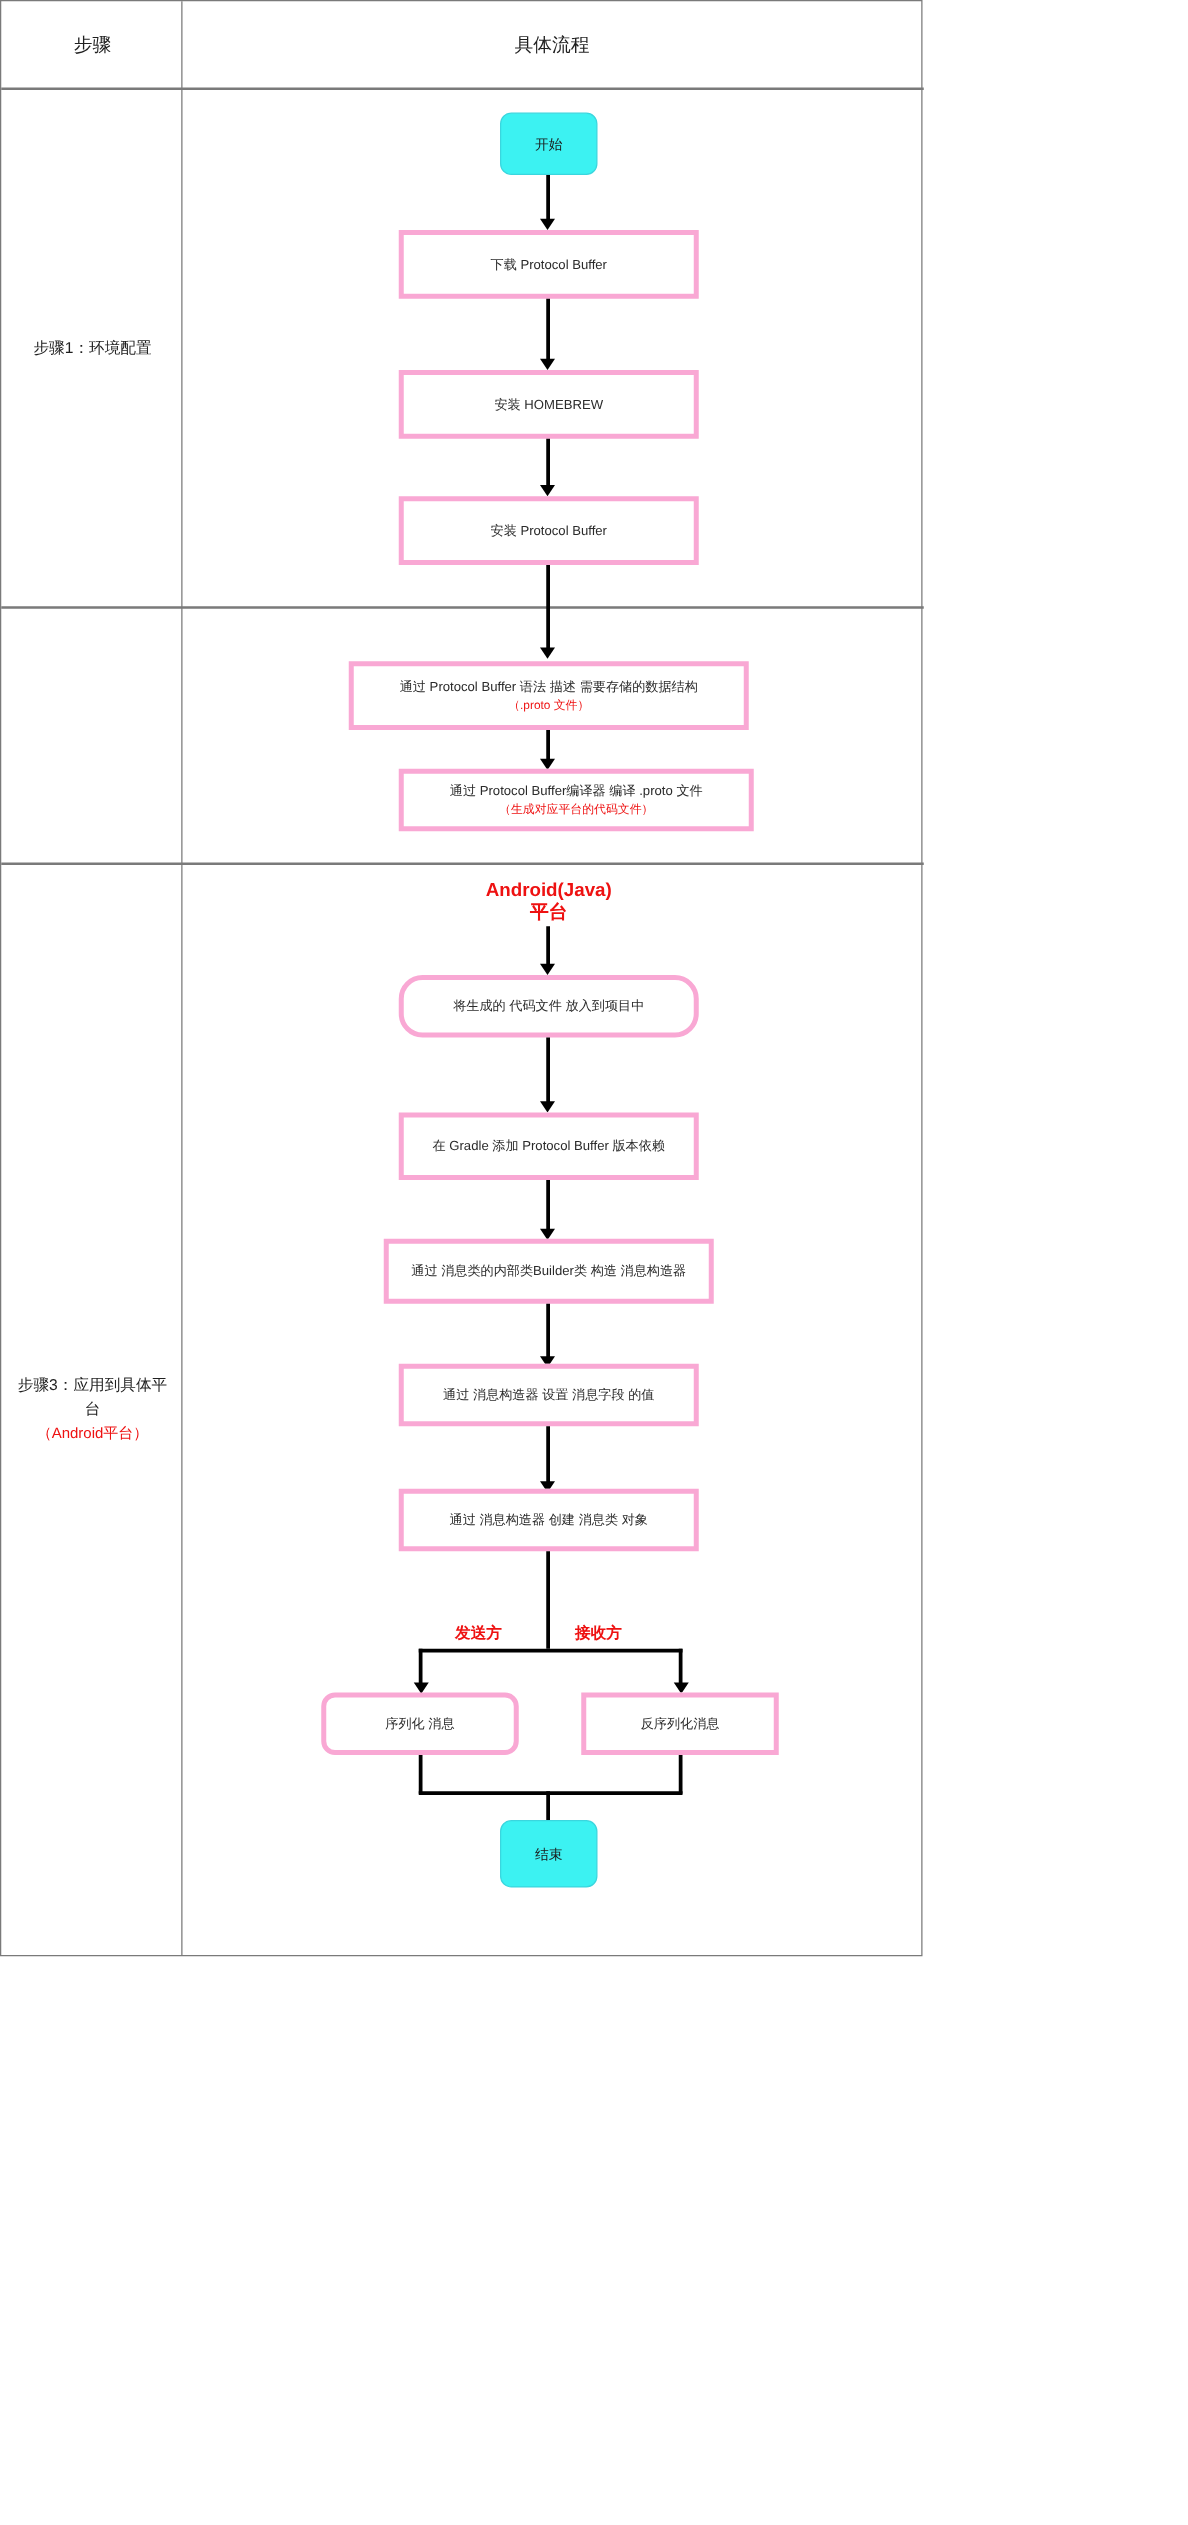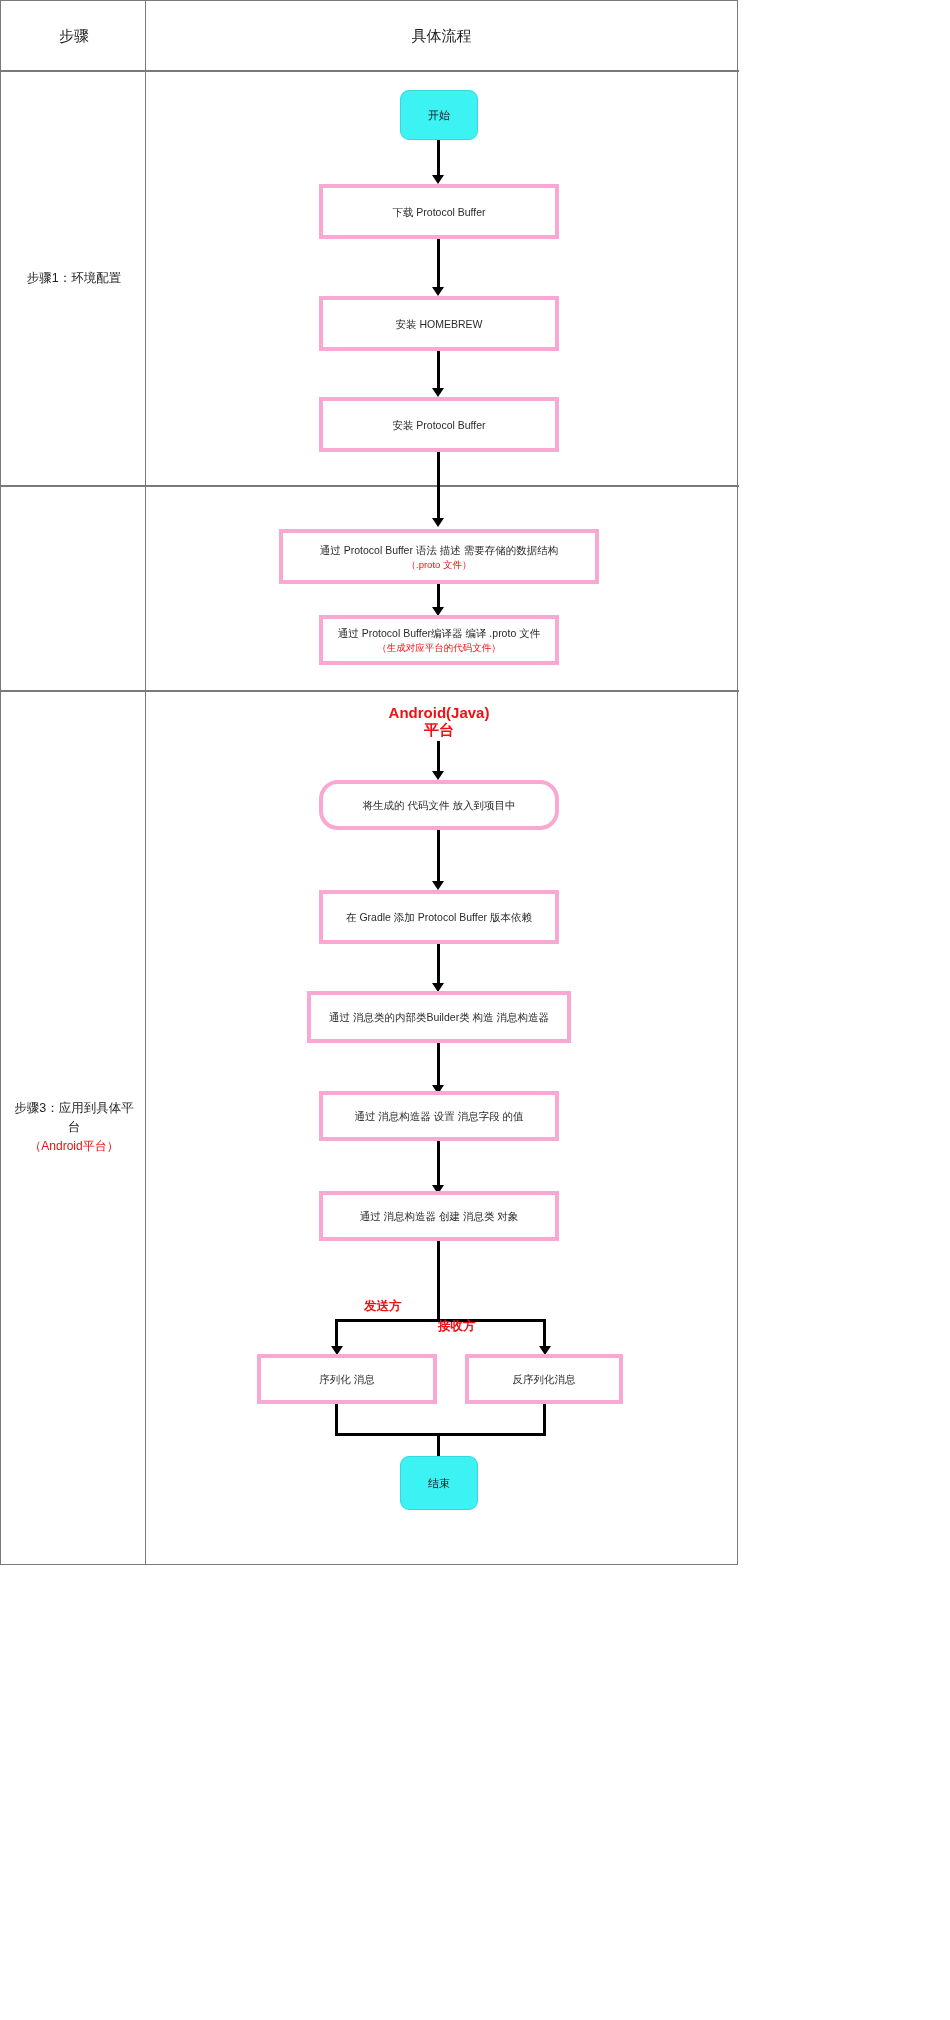--- a/index.html
+++ b/index.html
@@ -188,21 +188,21 @@
     <div class="arrow-down" style="left:431px; top:517px;"></div>
 
     <div class="node" style="left:278px; top:528px; width:320px; height:55px;">
       <span>通过 Protocol Buffer 语法 描述 需要存储的数据结构</span>
       <span class="sub">（.proto 文件）</span>
     </div>
 
     <div class="vconn" style="left:436px; top:583px; height:26px;"></div>
     <div class="arrow-down" style="left:431px; top:606px;"></div>
 
-    <div class="node" style="left:318px; top:614px; width:240px; height:50px;">
+    <div class="node" style="left:318px; top:614px; width:284px; height:50px;">
       <span>通过 Protocol Buffer编译器 编译 .proto 文件</span>
       <span class="sub">（生成对应平台的代码文件）</span>
     </div>
 
     <div class="plat-label" style="left:386px; top:703px; width:104px;">
       <div>Android(Java)</div>
       <div>平台</div>
     </div>
 
     <div class="vconn" style="left:436px; top:740px; height:33px;"></div>
@@ -231,23 +231,23 @@
     <div class="node" style="left:318px; top:1190px; width:240px; height:50px;">通过 消息构造器 创建 消息类 对象</div>
 
     <div class="vconn" style="left:436px; top:1240px; height:78px;"></div>
     <div class="hconn" style="left:334px; top:1318px; width:211px;"></div>
     <div class="vconn" style="left:334px; top:1318px; height:31px;"></div>
     <div class="vconn" style="left:542px; top:1318px; height:31px;"></div>
     <div class="arrow-down" style="left:330px; top:1345px;"></div>
     <div class="arrow-down" style="left:538px; top:1345px;"></div>
 
     <div class="branch-label" style="left:363px; top:1297px;">发送方</div>
-    <div class="branch-label" style="left:437px; top:1297px;margin-top:20px;">接收方</div>
-
-    <div class="node" style="left:256px; top:1353px; width:180px; height:50px;">序列化 消息</div>
+    <div class="branch-label" style="left:459px; top:1297px;">接收方</div>
+
+    <div class="node" style="left:256px; top:1353px; width:158px; height:50px;border-radius:11px;">序列化 消息</div>
     <div class="node" style="left:464px; top:1353px; width:158px; height:50px;">反序列化消息</div>
 
     <div class="vconn" style="left:334px; top:1403px; height:31px;"></div>
     <div class="vconn" style="left:542px; top:1403px; height:31px;"></div>
     <div class="hconn" style="left:334px; top:1432px; width:211px;"></div>
     <div class="vconn" style="left:436px; top:1432px; height:42px;"></div>
     <div class="arrow-down" style="left:431px; top:1471px;"></div>
 
     <div class="terminal" style="left:399px; top:1455px; width:78px; height:54px;">结束</div>
 

